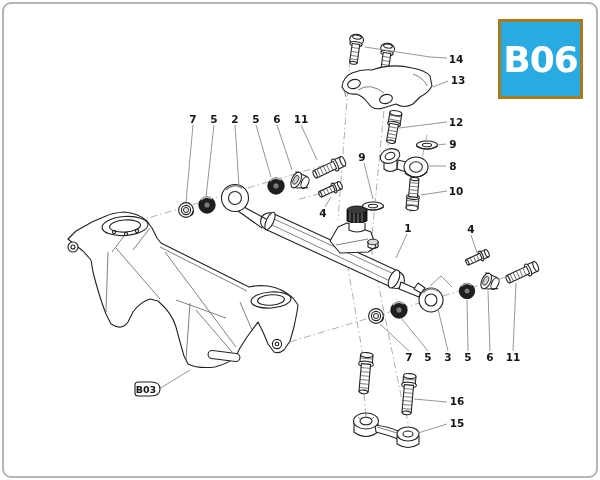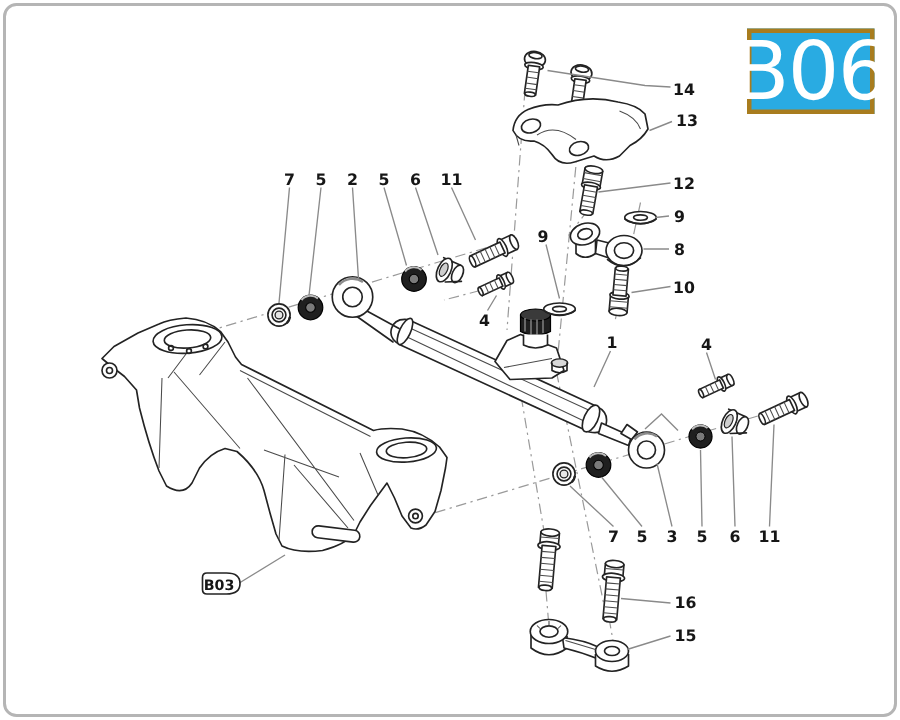--- a/index.html
+++ b/index.html
@@ -5,24 +5,24 @@
   html,body{margin:0;padding:0;}
   body{
     width:600px;height:480px;position:relative;background:#ffffff;
     font-family:"DejaVu Sans","Liberation Sans",sans-serif;overflow:hidden;
   }
   .frame{
     position:absolute;left:2px;top:2px;right:2px;bottom:2px;
     border:2px solid #b5b5b5;border-radius:9px;pointer-events:none;
   }
   .badge{
-    position:absolute;left:498px;top:19px;width:85px;height:57px;
+    position:absolute;left:498px;top:19px;width:85px;height:80px;
     box-sizing:border-box;background:#29abe2;border:3px solid #a87c1e;
     display:flex;align-items:center;justify-content:center;
-    color:#ffffff;font-size:54px;font-weight:400;letter-spacing:-1px;
+    color:#ffffff;font-size:36px;font-weight:700;letter-spacing:-1px;
     cursor:pointer;
   }
   .canvas{position:absolute;left:0;top:0;}
   svg text.callout{
     font-family:"DejaVu Sans","Liberation Sans",sans-serif;
     font-size:10.5px;font-weight:bold;fill:#161616;
   }
   svg text.reftag{
     font-family:"DejaVu Sans","Liberation Sans",sans-serif;
     font-size:9.5px;font-weight:bold;fill:#161616;

